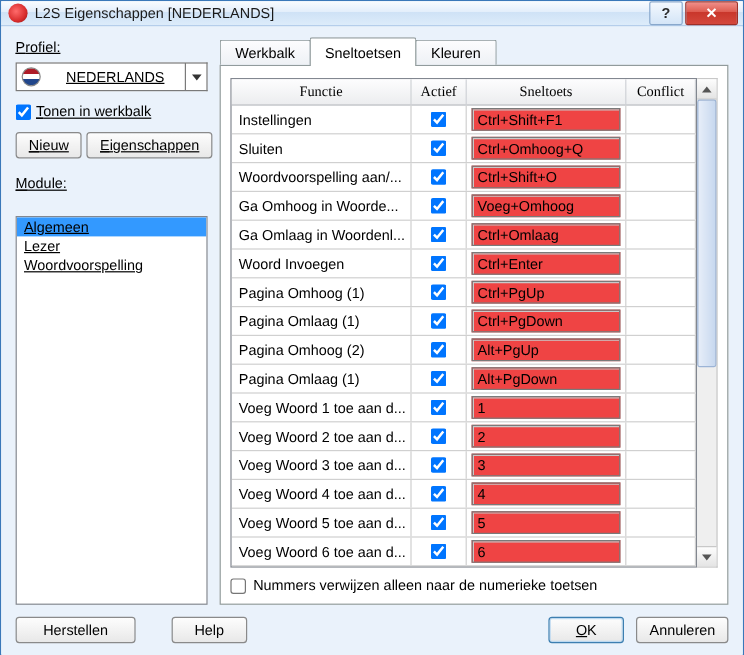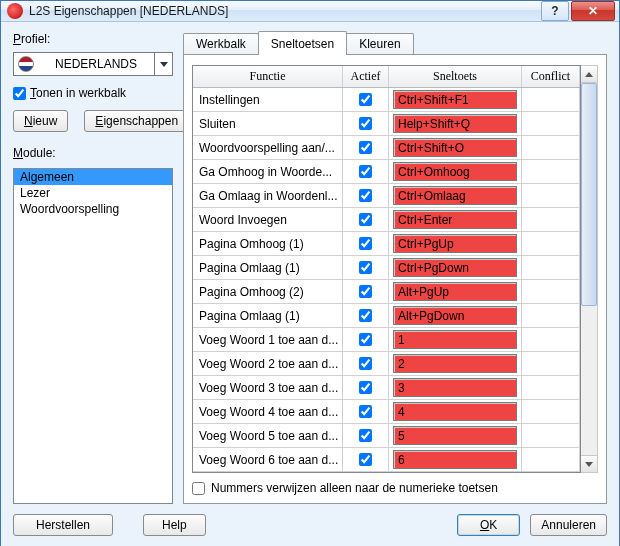--- a/index.html
+++ b/index.html
@@ -60,21 +60,21 @@
     background:#eaf2fb;
   }
   .upper {
     flex:1;
     display:flex;
     gap: 10px;
     min-height:0;
   }
   .left-col {
     width: 160px;
-    display:flex; flex-direction:column;
+    display:flex; flex-direction:column;text-decoration:underline;
   }
   .label-row { margin-bottom: 6px; }
   .underline { text-decoration: underline; }
   .profile-select {
     display:flex;
   }
   .profile-select .sel {
     flex:1;
     height: 24px;
     border:1px solid #7a7a7a;
@@ -94,31 +94,31 @@
     border:1px solid #7a7a7a;
     border-left:none;
     background:#fff;
     display:flex;align-items:center;justify-content:center;
   }
   .chevron-down {
     width:0;height:0;border-left:4px solid transparent;border-right:4px solid transparent;border-top:5px solid #333;
   }
   .chk-row { margin-top:10px; display:flex; align-items:center; gap:4px; }
   input[type=checkbox]{ width:13px; height:13px; margin:0; }
-  .btn-row { margin-top:10px; display:flex; gap:16px; }
+  .btn-row { margin-top:10px; display:flex; gap:4px; }
   button.win {
     font: inherit;
     height: 22px;
     padding: 0 10px;
     background: linear-gradient(to bottom, #fdfdfd, #e8e8e8);
     border: 1px solid #8a8a8a;
     border-radius: 3px;
     cursor: default;
   }
-  .module-label { margin-top:14px; margin-bottom:8px; }
+  .module-label { margin-top:14px; margin-bottom:20px; }
   .module-box {
     flex:1;
     border:1px solid #828790;
     background:#fff;
     overflow:auto;
   }
   .module-item {
     padding: 1px 6px;
     cursor: default;
   }
@@ -334,41 +334,41 @@
                       <div class="keyinput">Ctrl+Shift+F1</div>
                     </div>
                     <div class="cell col-conf"></div>
                   </div>
                   <div class="grid-row">
                     <div class="cell col-fn">Sluiten</div>
                     <div class="cell col-act">
                       <input type="checkbox" checked="" style="">
                     </div>
                     <div class="cell col-key">
-                      <div class="keyinput">Help+Shift+Q</div>
+                      <div class="keyinput">Ctrl+Omhoog+Q</div>
                     </div>
                     <div class="cell col-conf"></div>
                   </div>
                   <div class="grid-row">
                     <div class="cell col-fn">Woordvoorspelling aan/...</div>
                     <div class="cell col-act">
                       <input type="checkbox" checked="" style="">
                     </div>
                     <div class="cell col-key">
                       <div class="keyinput">Ctrl+Shift+O</div>
                     </div>
                     <div class="cell col-conf"></div>
                   </div>
                   <div class="grid-row">
                     <div class="cell col-fn">Ga Omhoog in Woorde...</div>
                     <div class="cell col-act">
                       <input type="checkbox" checked="" style="">
                     </div>
                     <div class="cell col-key">
-                      <div class="keyinput">Ctrl+Omhoog</div>
+                      <div class="keyinput">Voeg+Omhoog</div>
                     </div>
                     <div class="cell col-conf"></div>
                   </div>
                   <div class="grid-row">
                     <div class="cell col-fn">Ga Omlaag in Woordenl...</div>
                     <div class="cell col-act">
                       <input type="checkbox" checked="" style="">
                     </div>
                     <div class="cell col-key">
                       <div class="keyinput">Ctrl+Omlaag</div>

